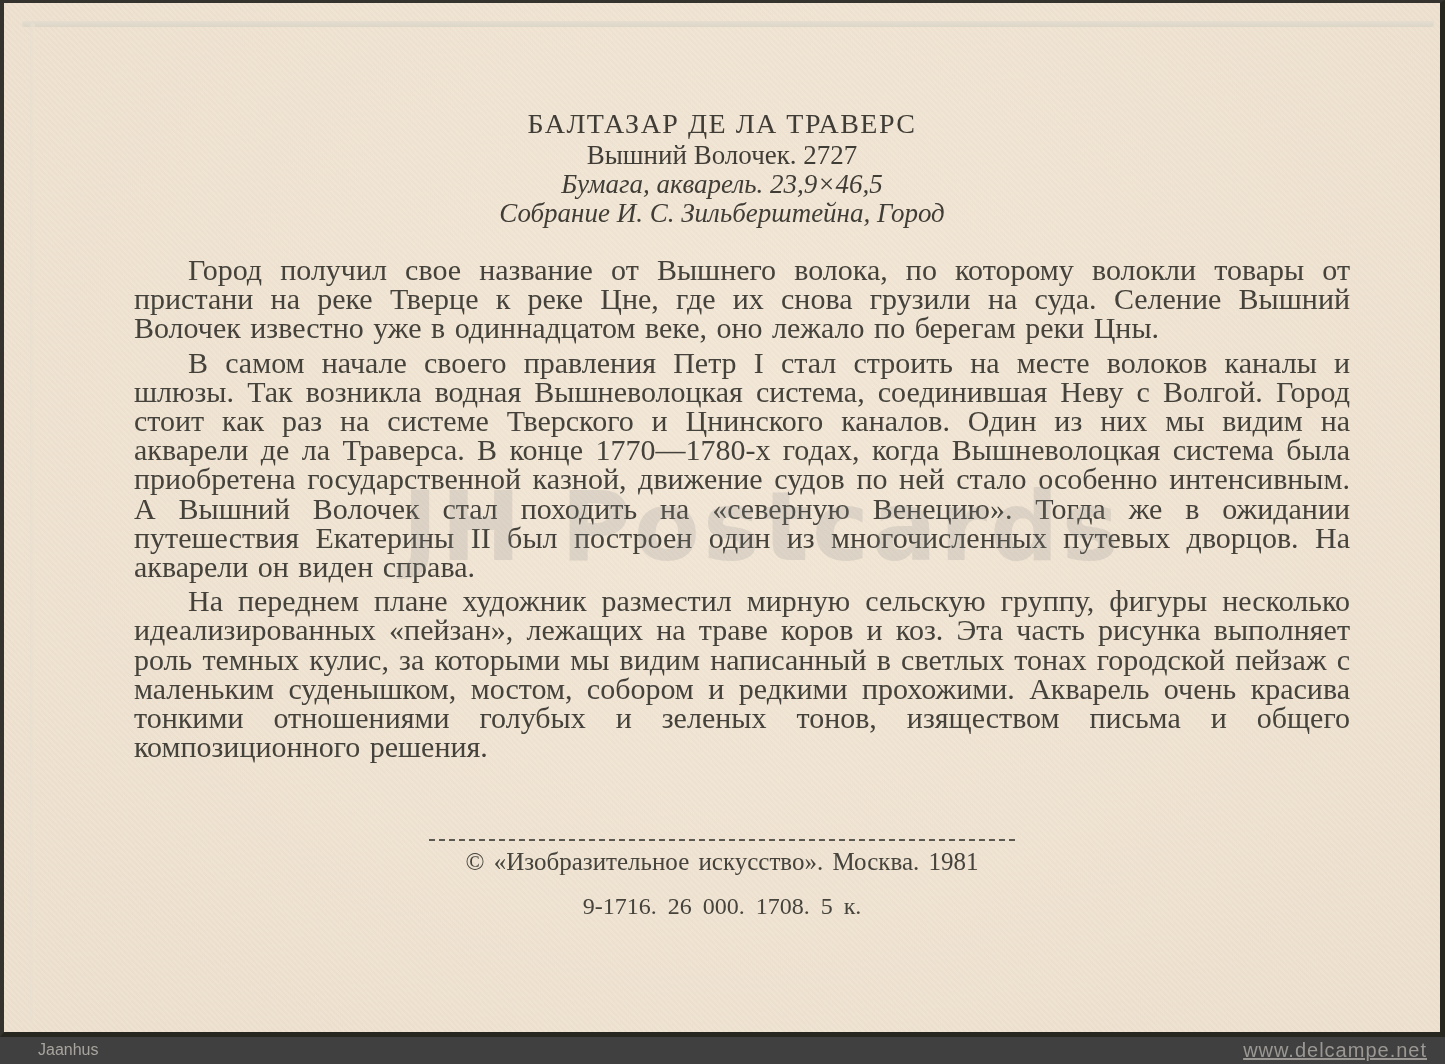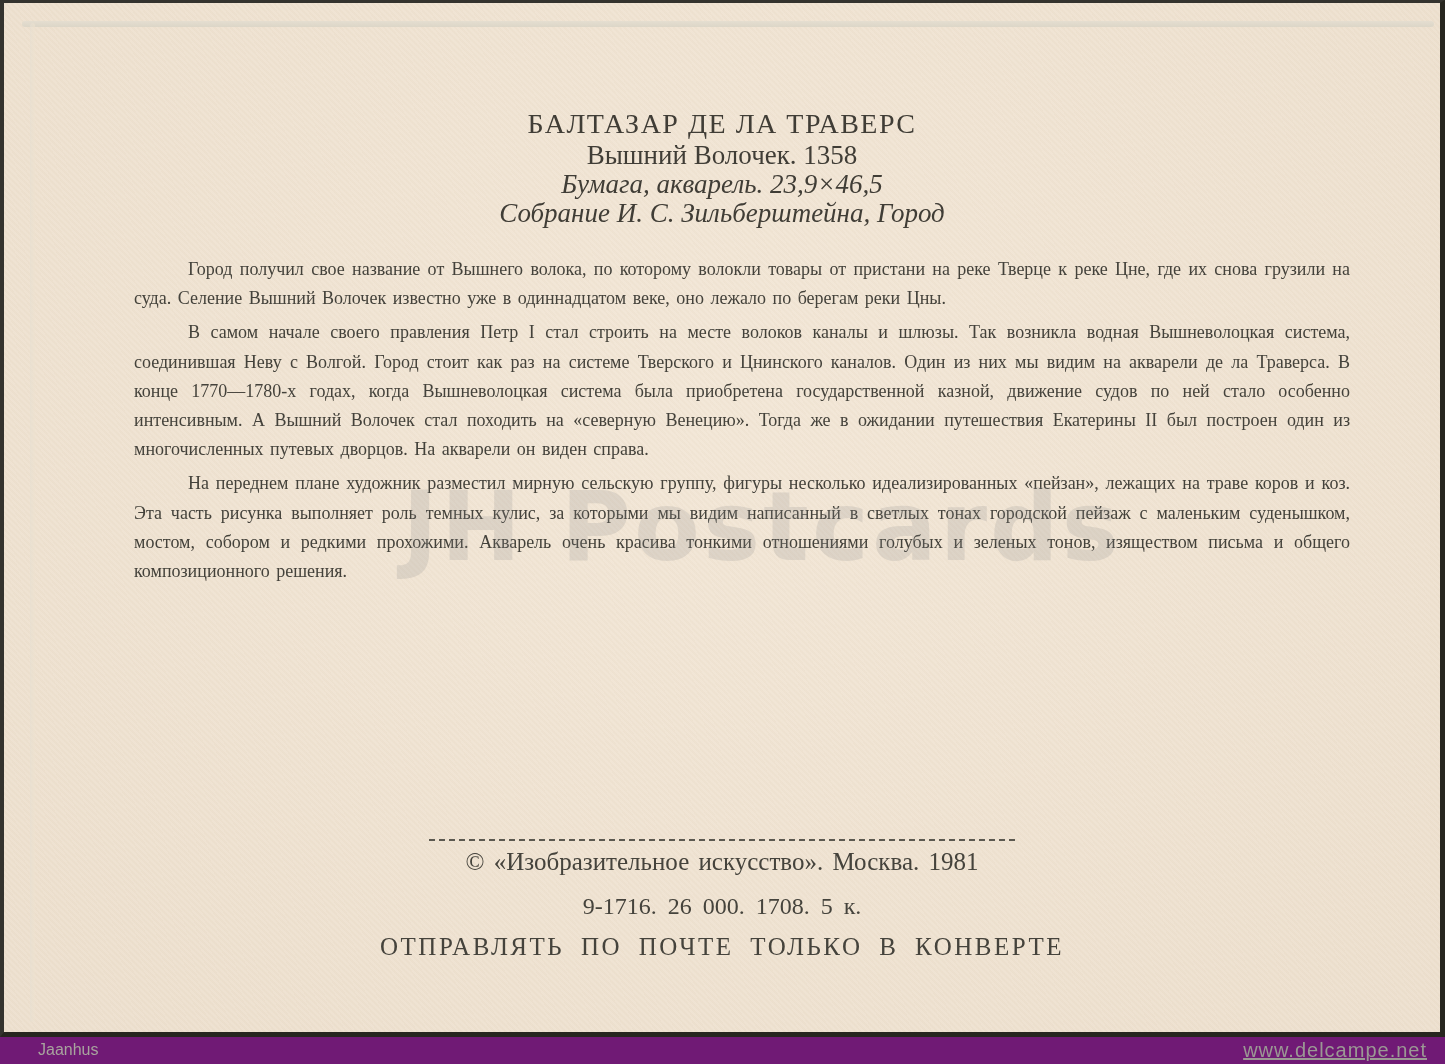--- a/index.html
+++ b/index.html
@@ -70,21 +70,21 @@
     font-style: italic;
     font-size: 27px;
     line-height: 29px;
   }
   .body-text {
     position: absolute;
     left: 130px;
     top: 252px;
     width: 1216px;
     color: #44423b;
-    font-size: 18px;
+    font-size: 30px;
     line-height: 29.2px;
     text-align: justify;
   }
   .body-text p {
     margin: 0 0 5px 0;
     text-indent: 54px;
     word-spacing: 2px;
   }
   .imprint {
     position: absolute;
@@ -130,21 +130,21 @@
     white-space: nowrap;
     pointer-events: none;
     margin-left: 40px;
   }
   .bottom-strip {
     position: absolute;
     left: 0;
     top: 1037px;
     width: 1445px;
     height: 27px;
-    background: #701a75;
+    background: #404040;
   }
   .wm-left {
     position: absolute;
     left: 38px;
     top: 4px;
     font-family: "Liberation Sans", sans-serif;
     font-size: 16px;
     color: #a8a49e;
   }
   .wm-right {
@@ -162,36 +162,35 @@
 <body>
 
 <div class="page">
 
   <div class="postcard">
     <div class="edge-h"></div>
     <div class="edge-v"></div>
 
     <div class="caption">
       <div class="artist">БАЛТАЗАР ДЕ ЛА ТРАВЕРС</div>
-      <div class="title">Вышний Волочек. 1358</div>
+      <div class="title">Вышний Волочек. 2727</div>
       <div class="medium">Бумага, акварель. 23,9×46,5</div>
       <div class="collection">Собрание И. С. Зильберштейна, Город</div>
     </div>
 
     <div class="body-text">
       <p>Город получил свое название от Вышнего волока, по которому волокли товары от пристани на реке Тверце к реке Цне, где их снова грузили на суда. Селение Вышний Волочек известно уже в одиннадцатом веке, оно лежало по берегам реки Цны.</p>
       <p>В самом начале своего правления Петр I стал строить на месте волоков каналы и шлюзы. Так возникла водная Вышневолоцкая система, соединившая Неву с Волгой. Город стоит как раз на системе Тверского и Цнинского каналов. Один из них мы видим на акварели де ла Траверса. В конце 1770—1780-х годах, когда Вышневолоцкая система была приобретена государственной казной, движение судов по ней стало особенно интенсивным. А Вышний Волочек стал походить на «северную Венецию». Тогда же в ожидании путешествия Екатерины II был построен один из многочисленных путевых дворцов. На акварели он виден справа.</p>
       <p>На переднем плане художник разместил мирную сельскую группу, фигуры несколько идеализированных «пейзан», лежащих на траве коров и коз. Эта часть рисунка выполняет роль темных кулис, за которыми мы видим написанный в светлых тонах городской пейзаж с маленьким суденышком, мостом, собором и редкими прохожими. Акварель очень красива тонкими отношениями голубых и зеленых тонов, изяществом письма и общего композиционного решения.</p>
     </div>
 
     <div class="imprint">
       <div class="rule"></div>
       <div class="copyright">© «Изобразительное искусство». Москва. 1981</div>
       <div class="print-code">9-1716. 26 000. 1708. 5 к.</div>
-      <div class="mail-note">ОТПРАВЛЯТЬ ПО ПОЧТЕ ТОЛЬКО В КОНВЕРТЕ</div>
     </div>
 
     <div class="wm-center">JH Postcards</div>
   </div>
 
   <div class="bottom-strip">
     <span class="wm-left">Jaanhus</span>
     <span class="wm-right">www.delcampe.net</span>
   </div>
 

